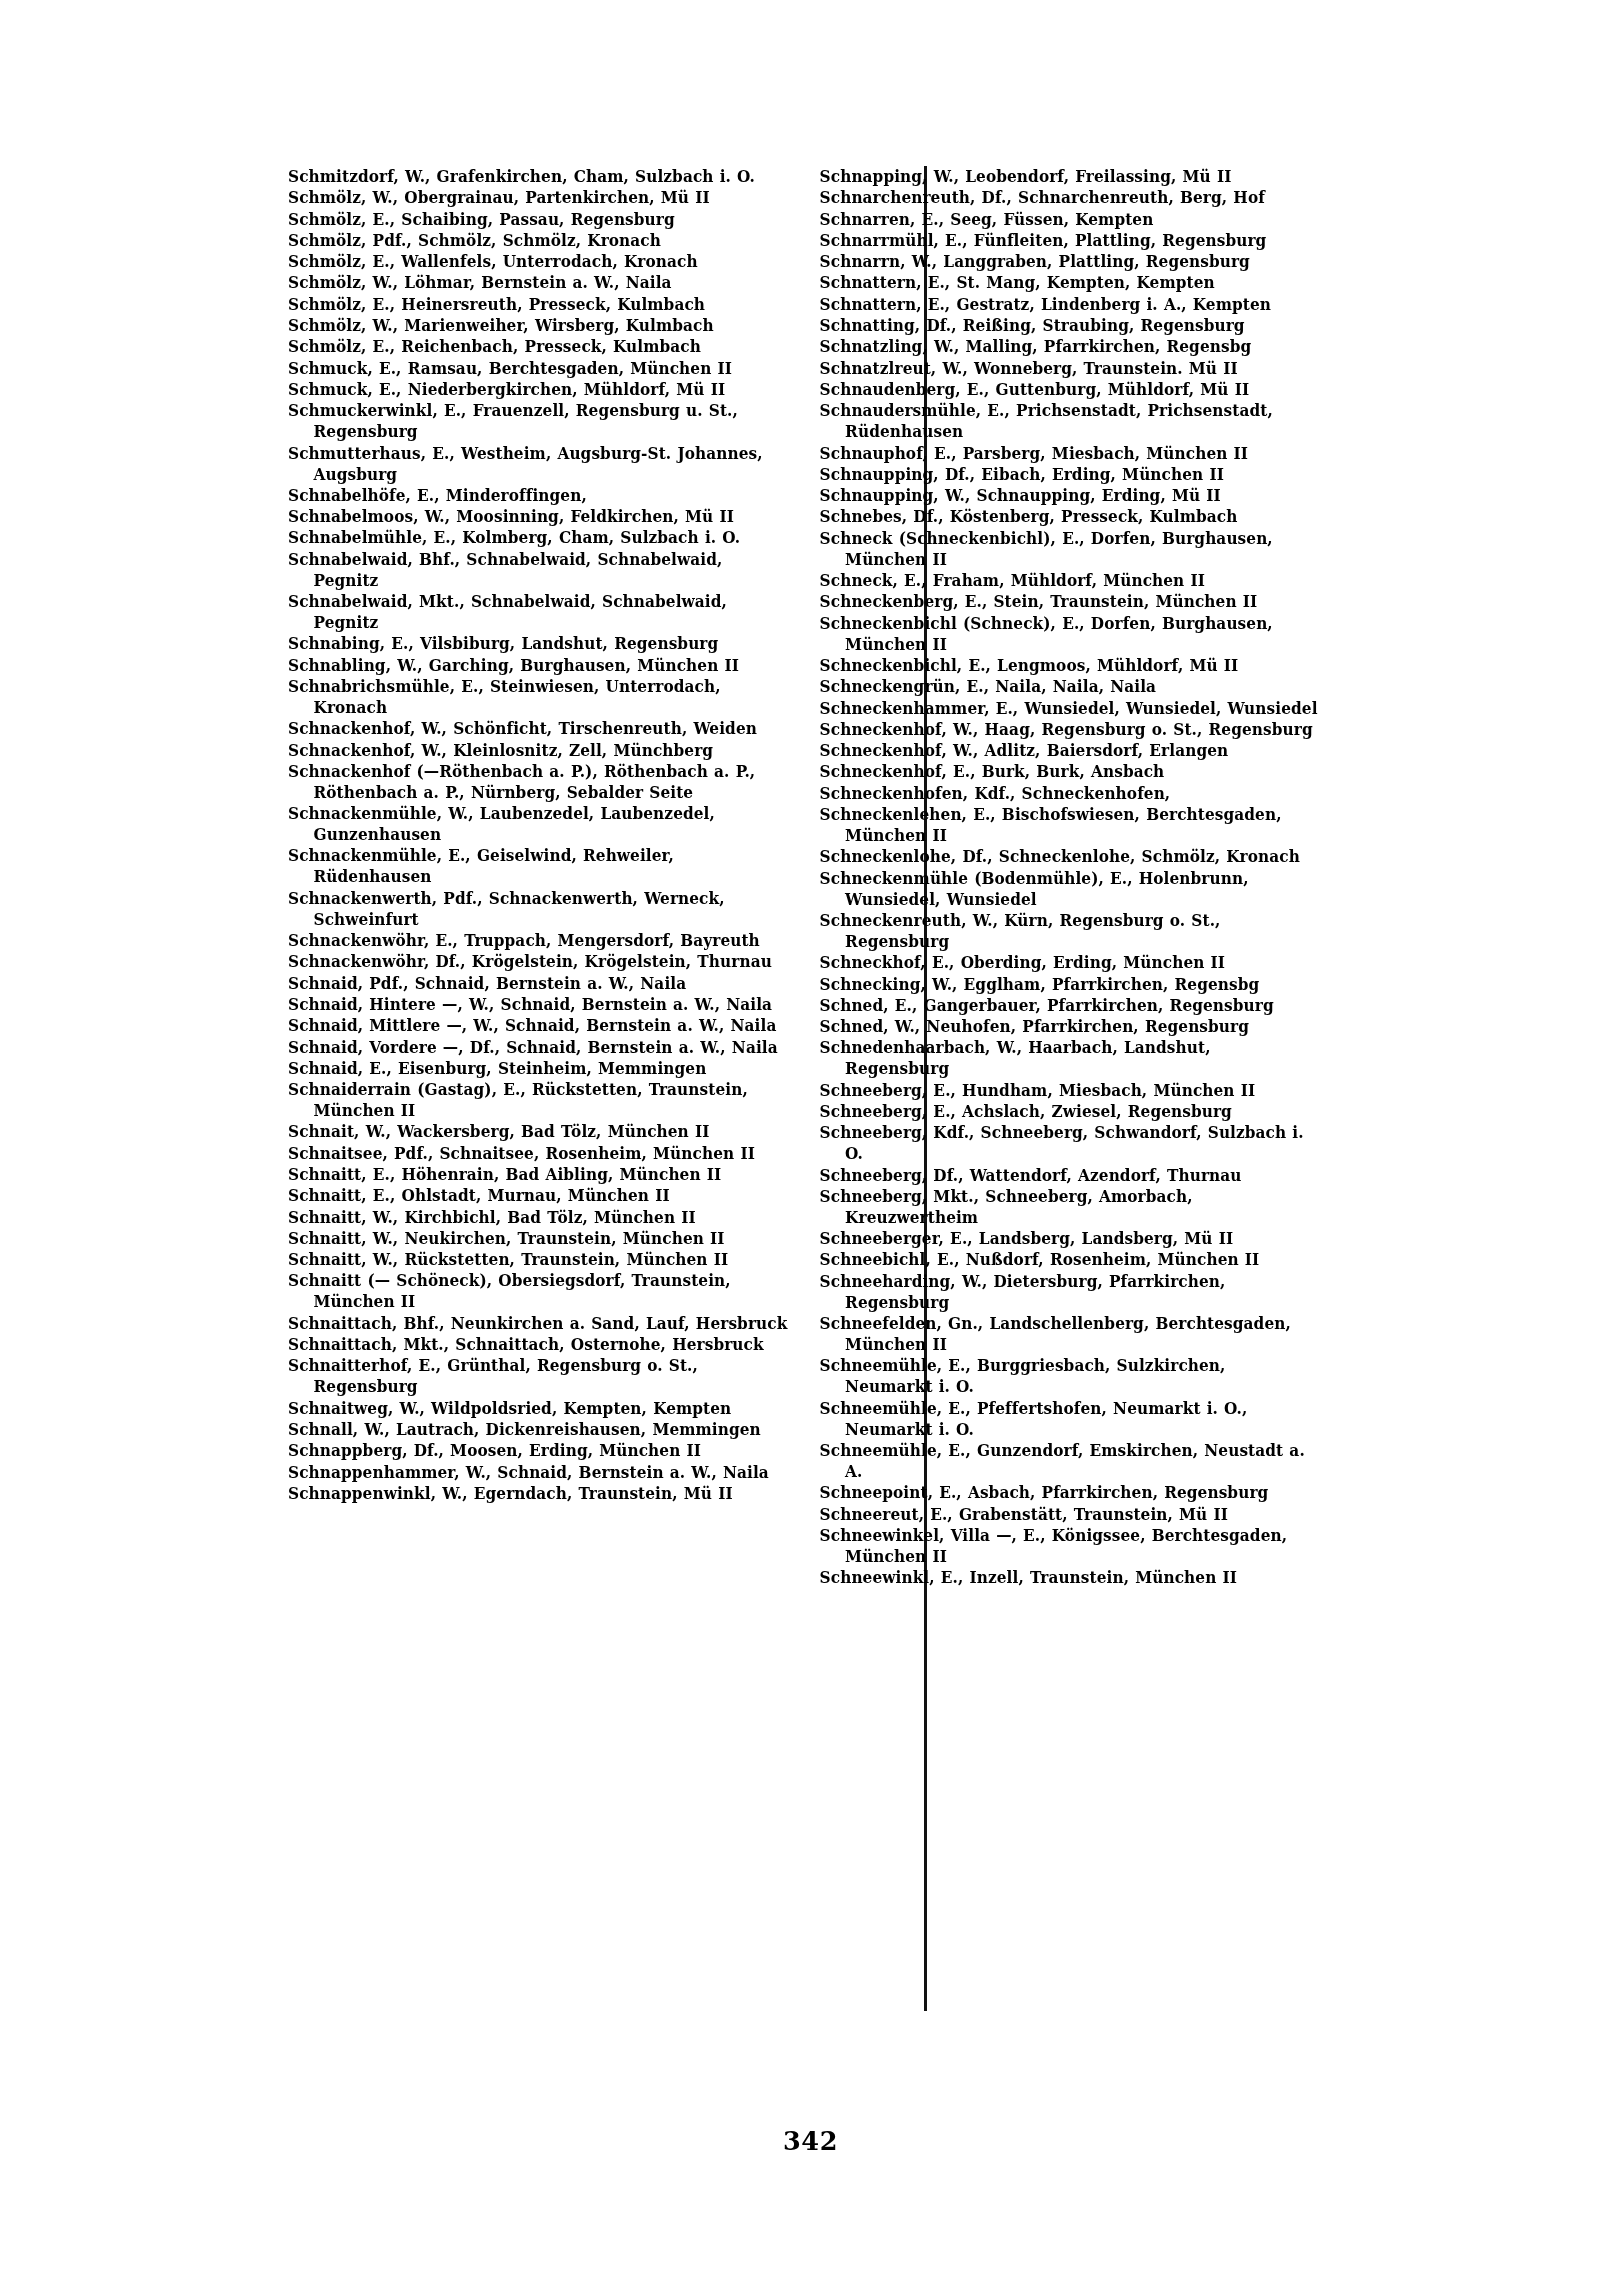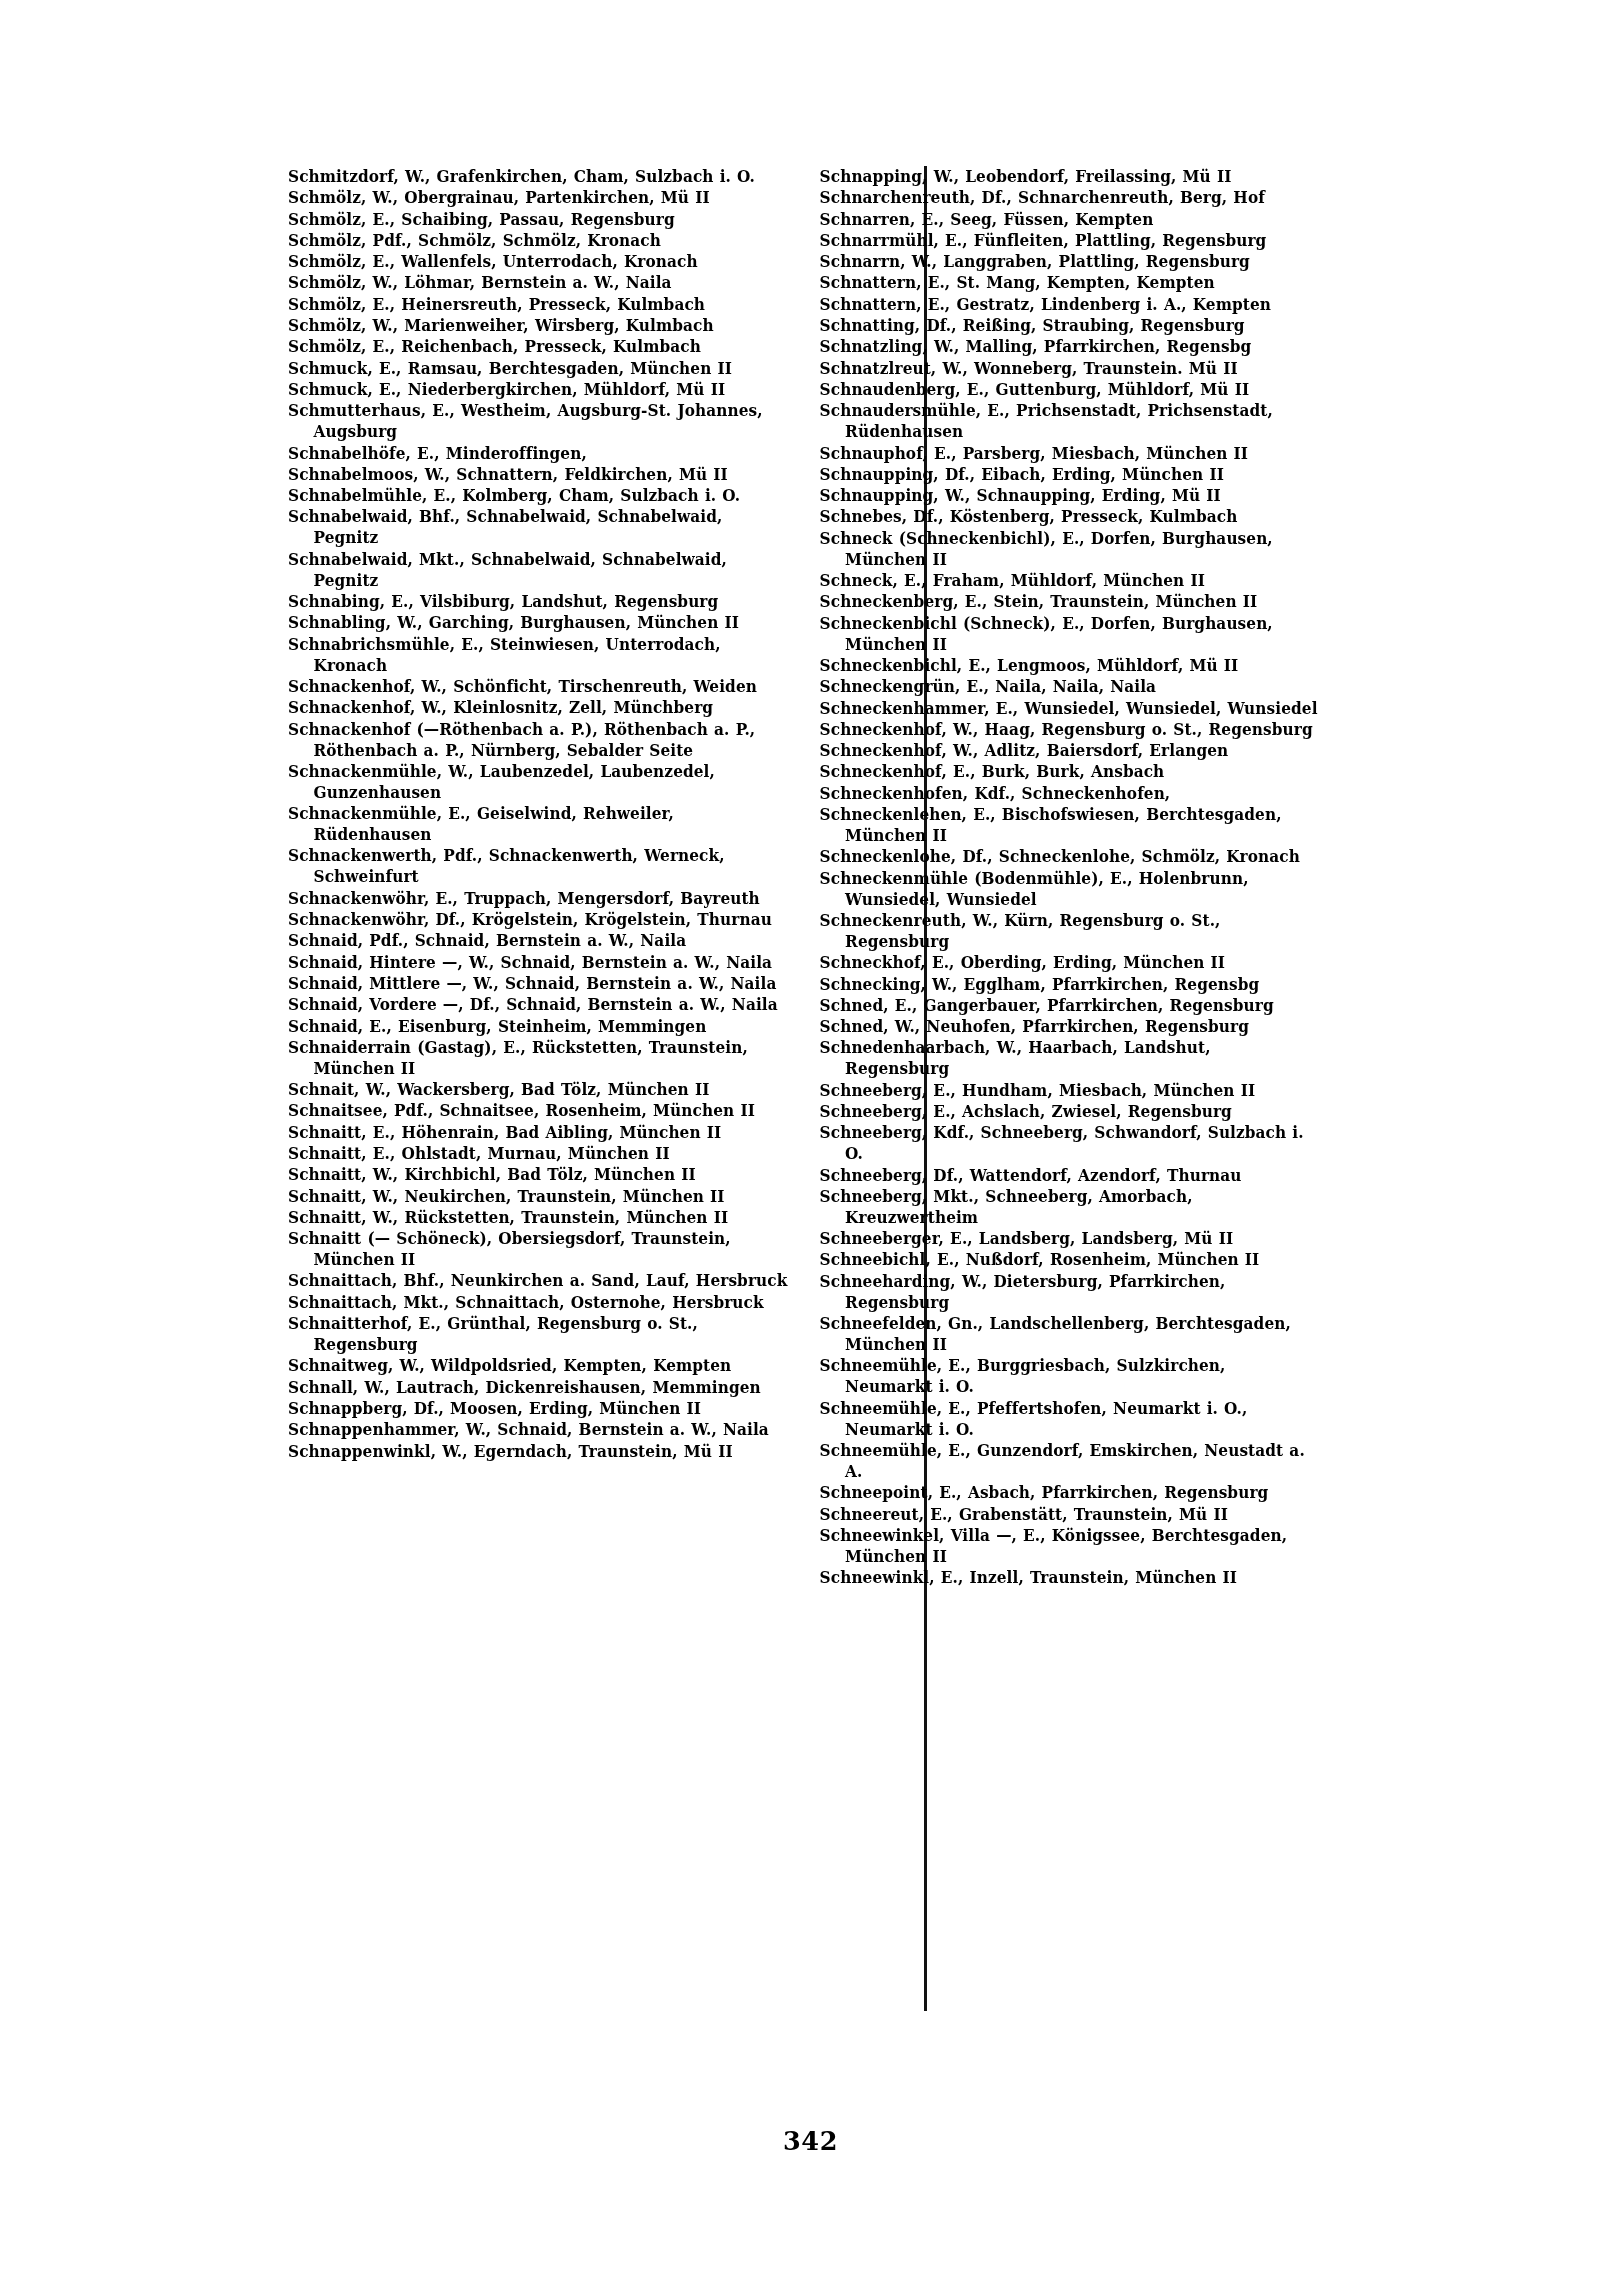--- a/index.html
+++ b/index.html
@@ -112,23 +112,24 @@
         <p class="entry">Schmölz, W., Obergrainau, Partenkirchen, Mü II</p>
         <p class="entry">Schmölz, E., Schaibing, Passau, Regensburg</p>
         <p class="entry">Schmölz, Pdf., Schmölz, Schmölz, Kronach</p>
         <p class="entry">Schmölz, E., Wallenfels, Unterrodach, Kronach</p>
         <p class="entry">Schmölz, W., Löhmar, Bernstein a. W., Naila</p>
         <p class="entry">Schmölz, E., Heinersreuth, Presseck, Kulmbach</p>
         <p class="entry">Schmölz, W., Marienweiher, Wirsberg, Kulmbach</p>
         <p class="entry">Schmölz, E., Reichenbach, Presseck, Kulmbach</p>
         <p class="entry">Schmuck, E., Ramsau, Berchtesgaden, München II</p>
         <p class="entry">Schmuck, E., Niederbergkirchen, Mühldorf, Mü II</p>
+        <p class="entry">Schmuckerwinkl, E., Frauenzell, Regensburg u. St., Regensburg</p>
         <p class="entry">Schmutterhaus, E., Westheim, Augsburg-St. Johannes, Augsburg</p>
         <p class="entry">Schnabelhöfe, E., Minderoffingen,</p>
-        <p class="entry">Schnabelmoos, W., Schnattern, Feldkirchen, Mü II</p>
+        <p class="entry">Schnabelmoos, W., Moosinning, Feldkirchen, Mü II</p>
         <p class="entry">Schnabelmühle, E., Kolmberg, Cham, Sulzbach i. O.</p>
         <p class="entry">Schnabelwaid, Bhf., Schnabelwaid, Schnabelwaid, Pegnitz</p>
         <p class="entry">Schnabelwaid, Mkt., Schnabelwaid, Schnabelwaid, Pegnitz</p>
         <p class="entry">Schnabing, E., Vilsbiburg, Landshut, Regensburg</p>
         <p class="entry">Schnabling, W., Garching, Burghausen, München II</p>
         <p class="entry">Schnabrichsmühle, E., Steinwiesen, Unterrodach, Kronach</p>
         <p class="entry">Schnackenhof, W., Schönficht, Tirschenreuth, Weiden</p>
         <p class="entry">Schnackenhof, W., Kleinlosnitz, Zell, Münchberg</p>
         <p class="entry">Schnackenhof (—Röthenbach a. P.), Röthenbach a. P., Röthenbach a. P., Nürnberg, Sebalder Seite</p>
         <p class="entry">Schnackenmühle, W., Laubenzedel, Laubenzedel, Gunzenhausen</p>

